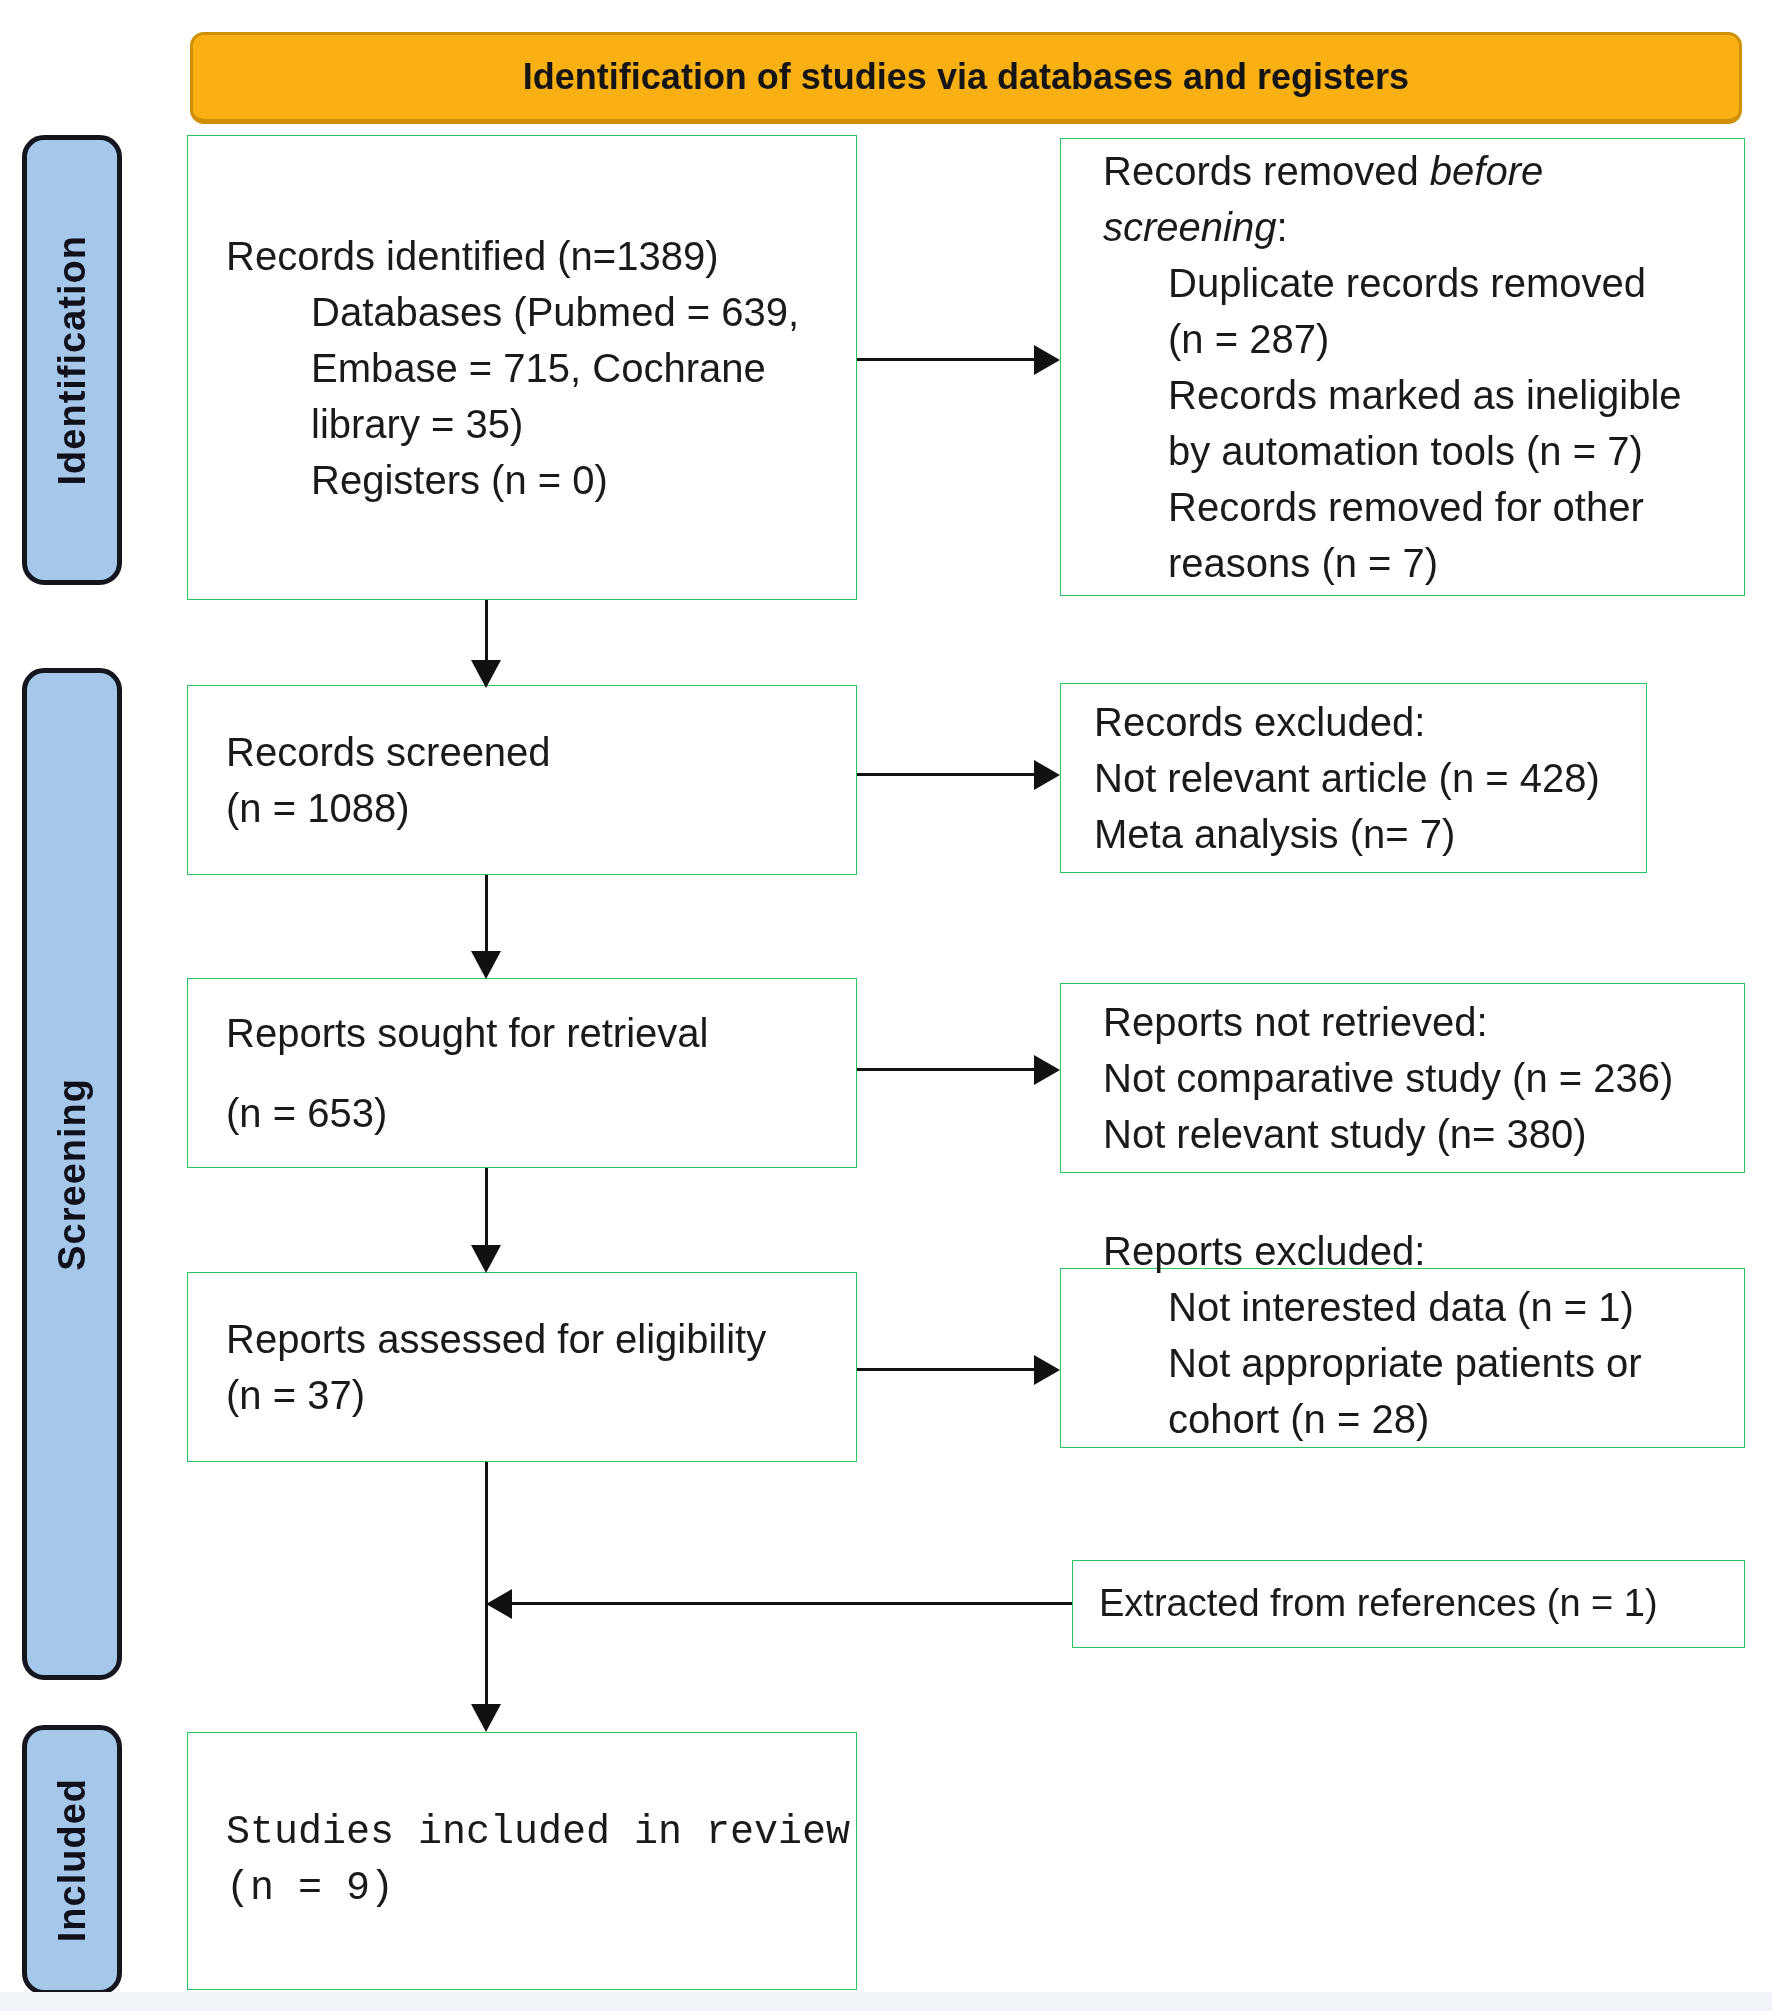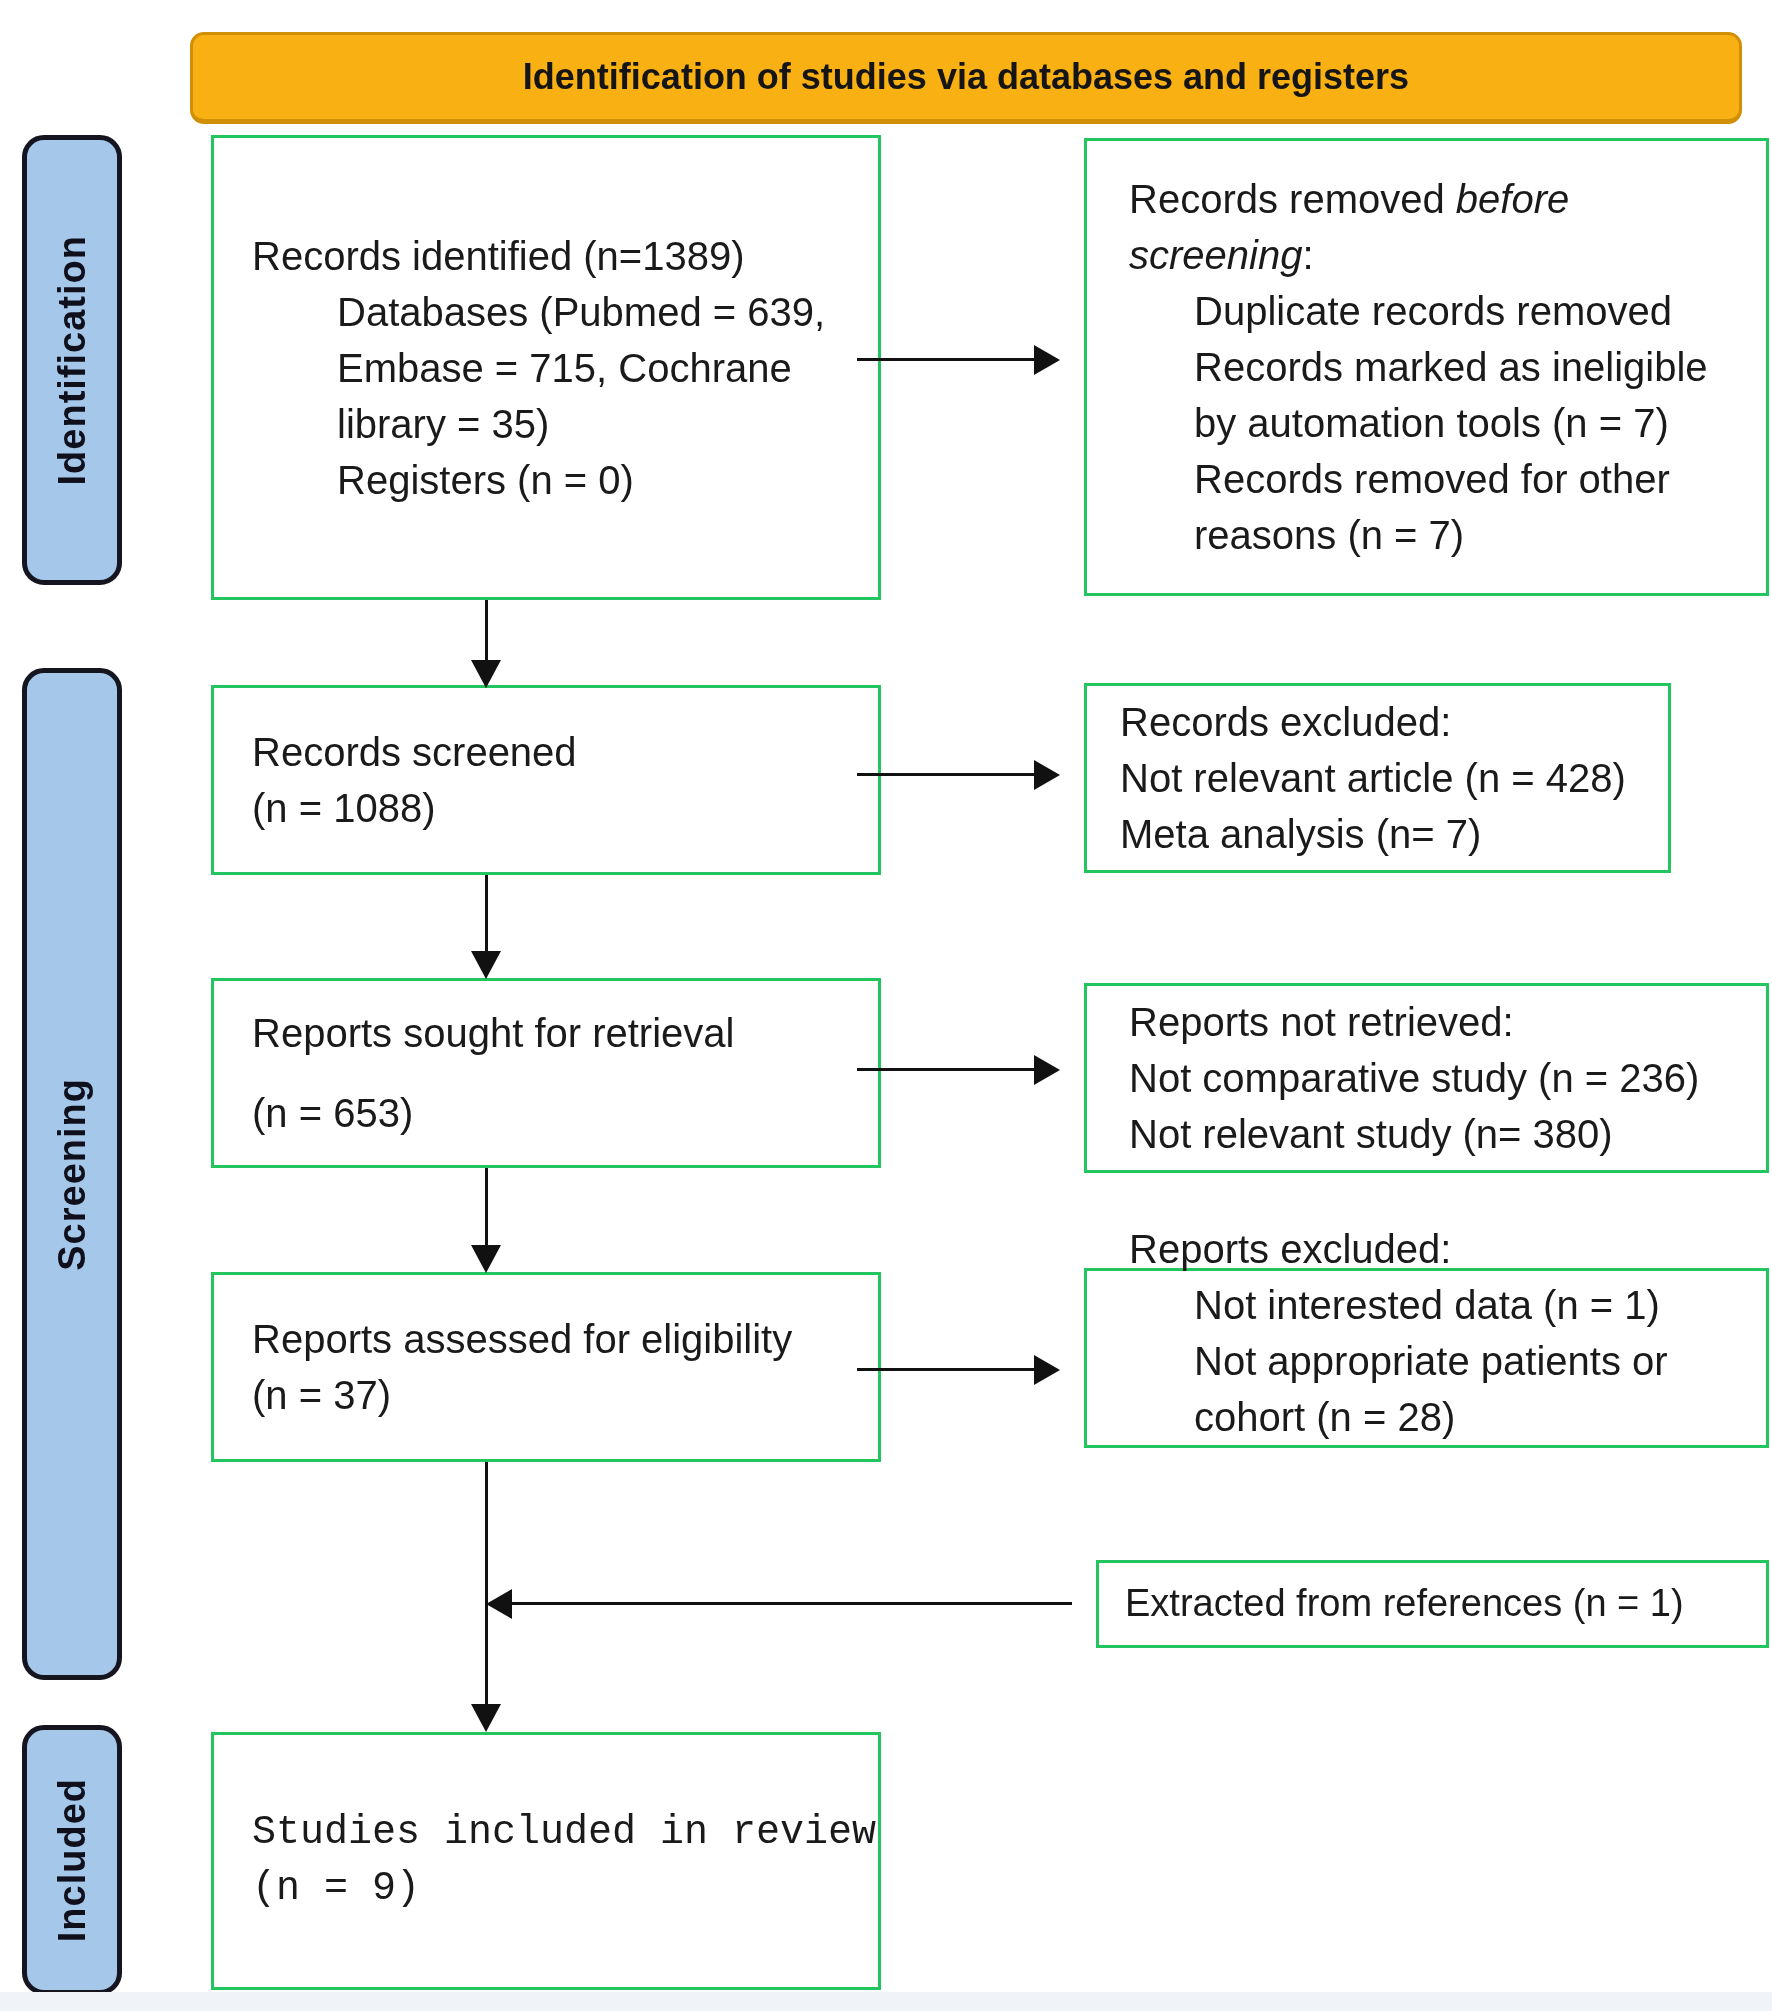--- a/index.html
+++ b/index.html
@@ -22,23 +22,23 @@
   }
   .phase-label{
     writing-mode:vertical-rl;transform:rotate(180deg);
     font-size:38px;font-weight:bold;color:#10101c;letter-spacing:1px;white-space:nowrap;
   }
   .bar-identification{top:135px;height:450px;}
   .bar-screening{top:668px;height:1012px;}
   .bar-included{top:1725px;height:270px;}
   
   .box{
-    position:absolute;box-sizing:border-box;background:#ffffff;border:3px solid #22c55e;
+    position:absolute;box-sizing:border-box;background:#ffffff;border:1px solid #22c55e;
     display:flex;flex-direction:column;justify-content:center;
-    font-size:40px;line-height:1.4;color:#1a1a1a;margin-left:24px;
+    font-size:40px;line-height:1.4;color:#1a1a1a;
   }
   .box .ln{white-space:nowrap;}
   .ind{padding-left:85px;}
   .ind-sm{padding-left:65px;}
   .it{font-style:italic;}
   .box-records-identified{left:187px;top:135px;width:670px;height:465px;padding-left:38px;padding-right:10px;}
   .box-records-removed{left:1060px;top:138px;width:685px;height:458px;padding-left:42px;padding-right:8px;}
   .box-records-screened{left:187px;top:685px;width:670px;height:190px;padding-left:38px;}
   .box-records-excluded{left:1060px;top:683px;width:587px;height:190px;padding-left:33px;}
   .box-reports-sought{left:187px;top:978px;width:670px;height:190px;padding-left:38px;gap:24px;}
@@ -80,20 +80,21 @@
     <div class="ln ind">Databases (Pubmed = 639,</div>
     <div class="ln ind">Embase = 715, Cochrane</div>
     <div class="ln ind">library = 35)</div>
     <div class="ln ind">Registers (n = 0)</div>
   </div>
 
   <div class="box box-records-removed">
     <div class="ln"><span>Records removed </span><span class="it">before</span></div>
     <div class="ln"><span class="it">screening</span><span>:</span></div>
     <div class="ln ind-sm">Duplicate records removed</div>
+    <div class="ln ind-sm">(n = 287)</div>
     <div class="ln ind-sm">Records marked as ineligible</div>
     <div class="ln ind-sm">by automation tools (n = 7)</div>
     <div class="ln ind-sm">Records removed for other</div>
     <div class="ln ind-sm">reasons (n = 7)</div>
   </div>
 
   <div class="box box-records-screened">
     <div class="ln">Records screened</div>
     <div class="ln">(n = 1088)</div>
   </div>

